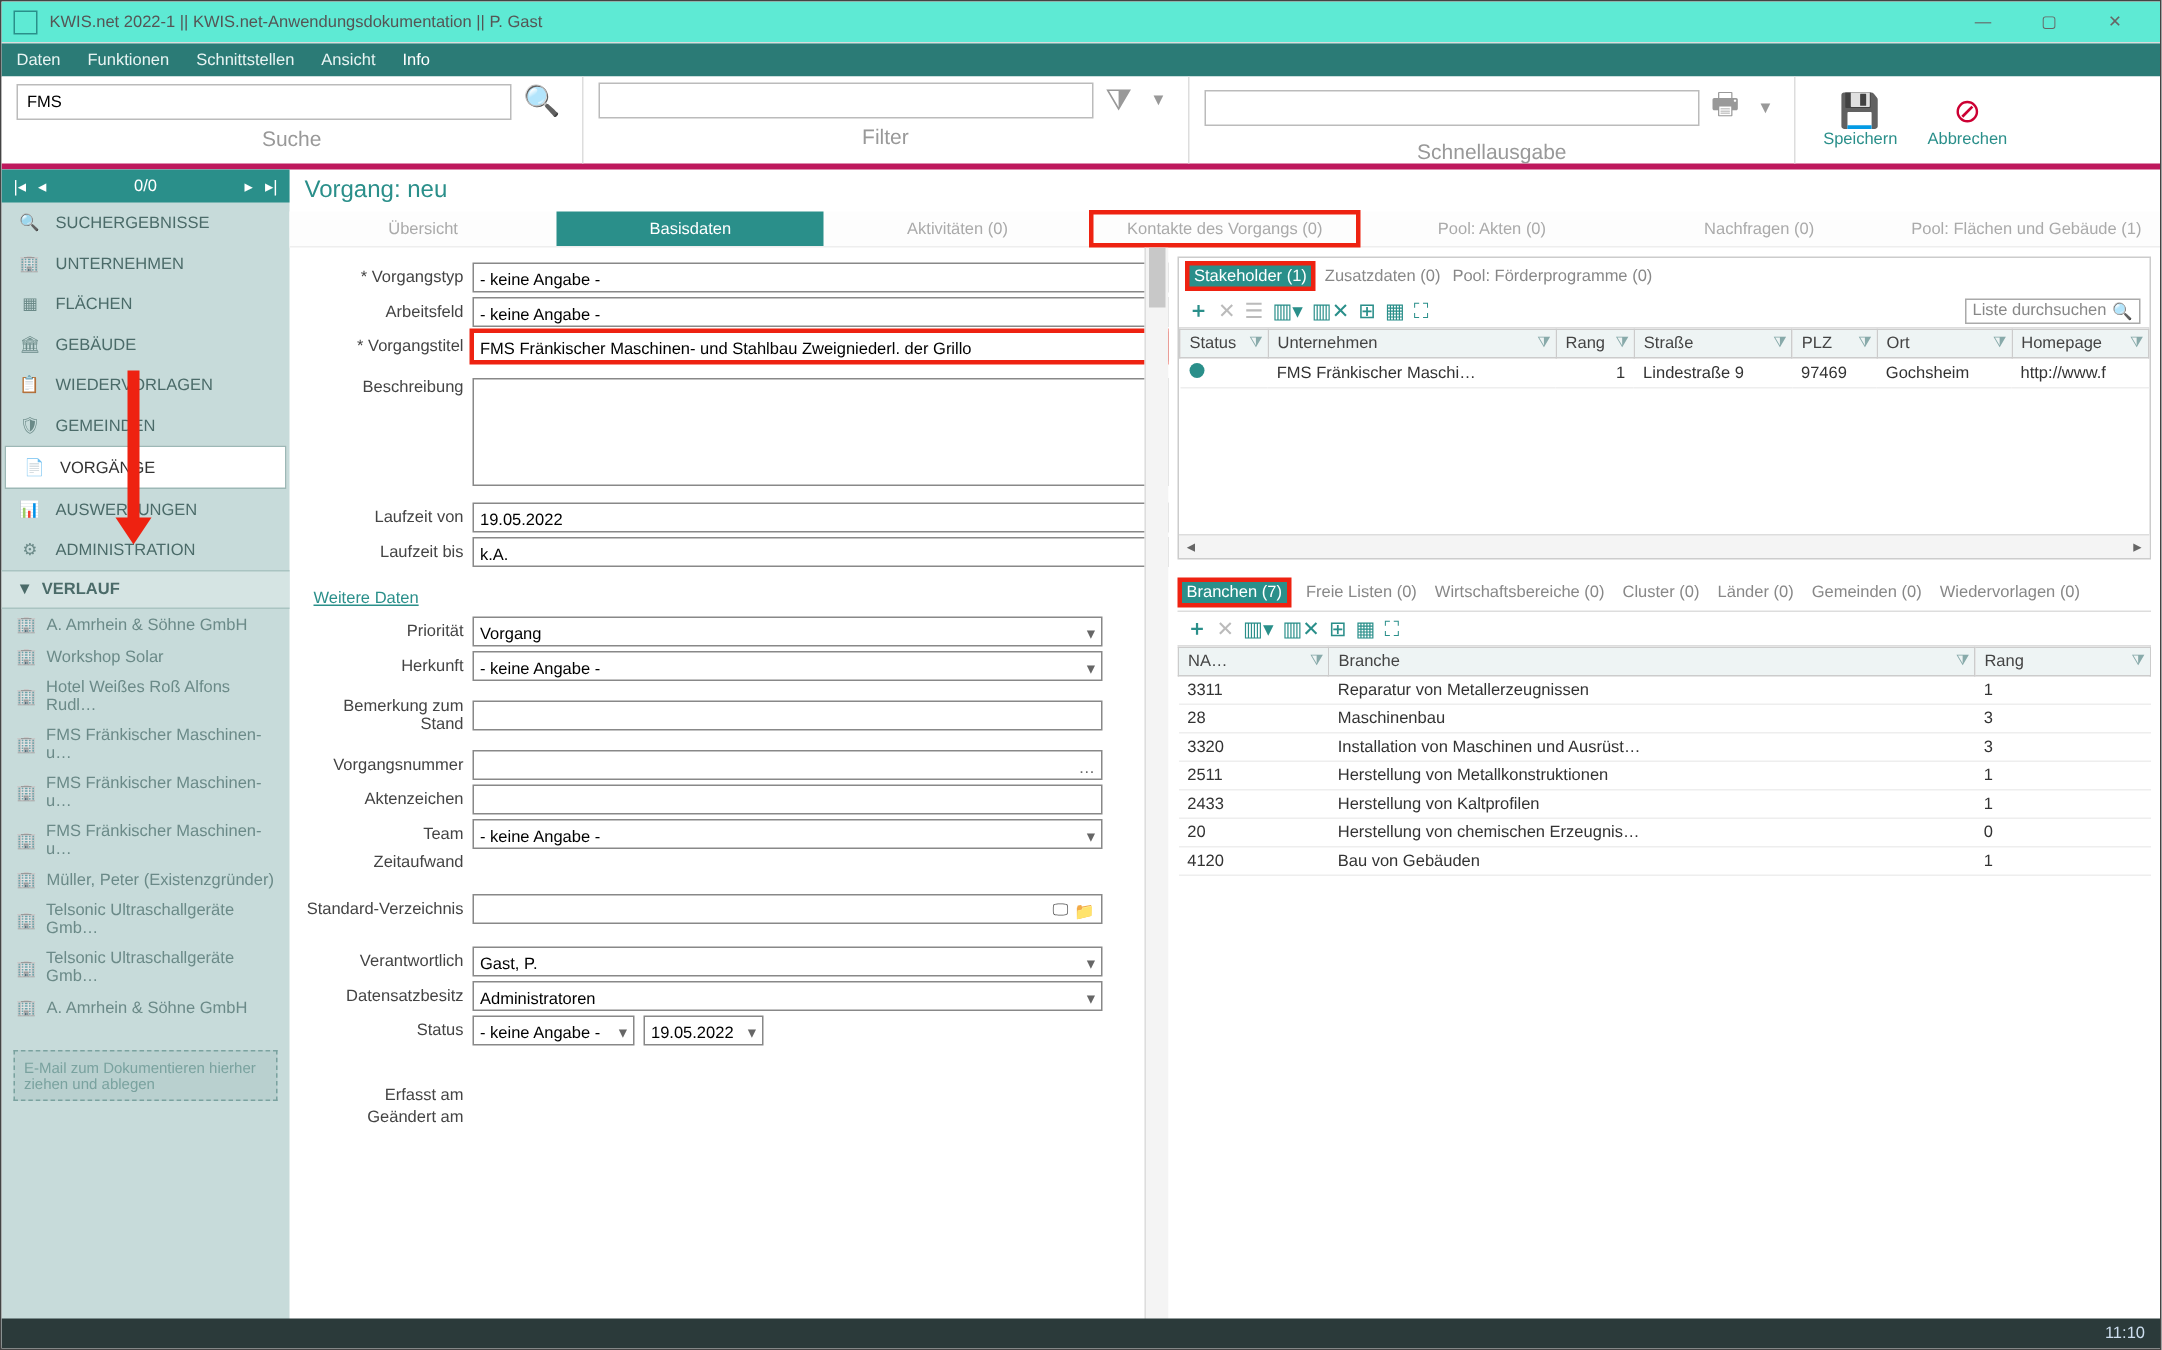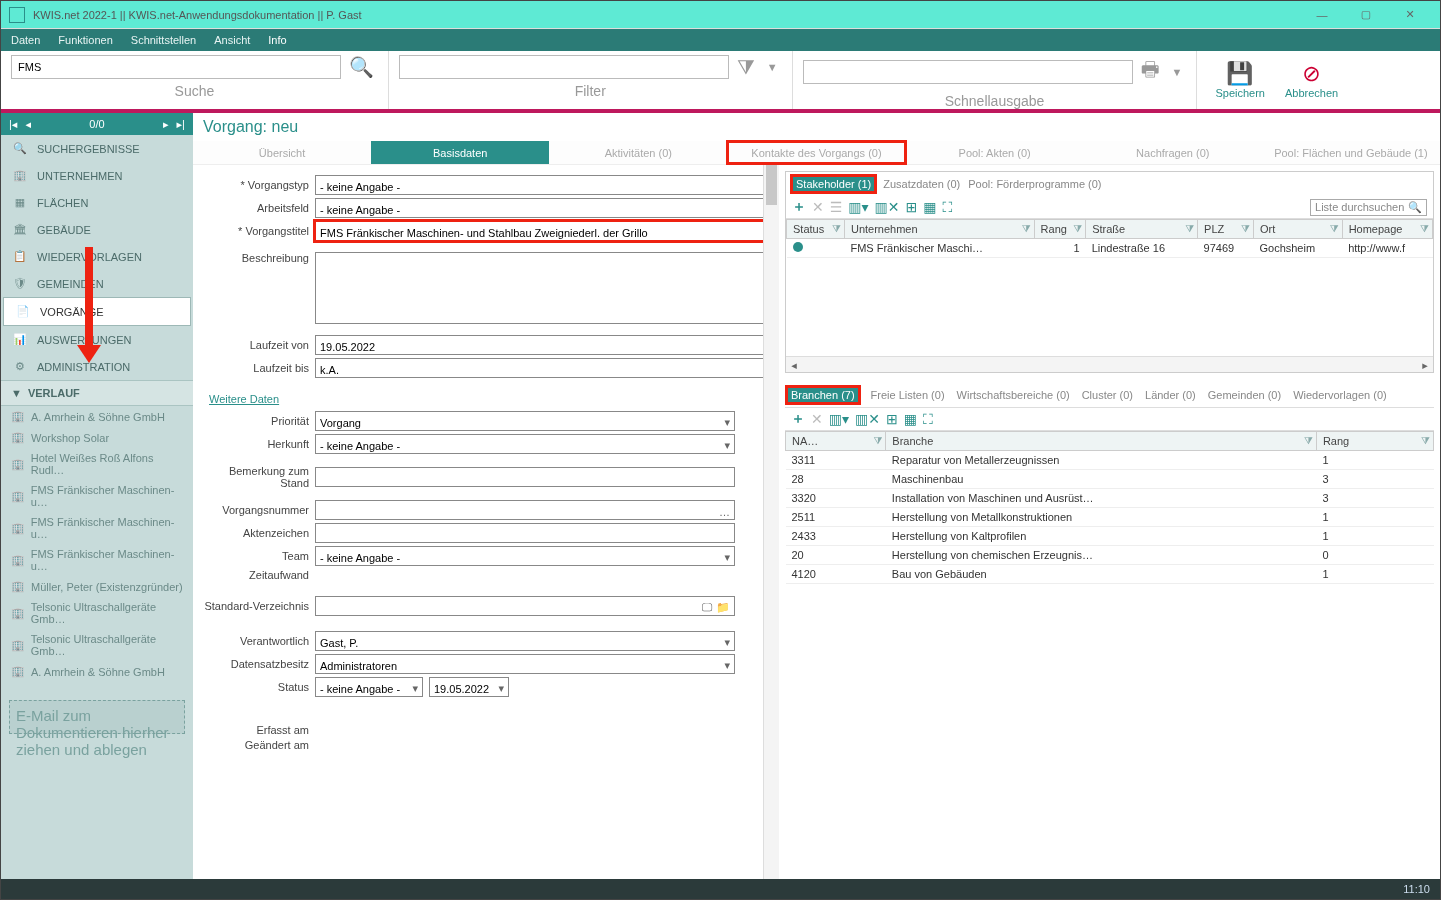--- a/index.html
+++ b/index.html
@@ -37,21 +37,21 @@
 
 .leftnav { width: 192px; background: #c7dbda; display: flex; flex-direction: column; }
 .navpager { height: 22px; background: #2a8f8a; color: #fff; display: flex; align-items: center; justify-content: space-between; padding: 0 8px; }
 .navpager .grp { display:flex; gap:8px; }
 .navitem { display: flex; align-items: center; gap: 8px; padding: 7px 10px; color: #4b6b69; cursor: pointer; }
 .navitem .nic { width: 18px; display: inline-flex; justify-content: center; color: #6b8a88; }
 .navitem.active { background: #fff; color: #333; border: 1px solid #9db8b6; margin: 0 2px; }
 .navhdr { background: #d5e4e3; color: #4b6b69; font-weight: bold; padding: 6px 10px; display:flex; align-items:center; gap:6px; border-top:1px solid #aac4c2; border-bottom:1px solid #aac4c2; }
 .histitem { display: flex; align-items: center; gap: 6px; padding: 4px 10px; color: #6b8a88; cursor: pointer; }
 .histitem .nic { width:14px; text-align:center; }
-.dropzone { margin: 18px 8px; height: 34px; border: 1px dashed #7aa29f; background: #b9d0cf; color: #7aa29f; font-size: 15px; padding: 6px; }
+.dropzone { margin: 18px 8px; height: 34px; border: 1px dashed #7aa29f; background: #b9d0cf; color: #7aa29f; font-size: 10px; padding: 6px; }
 .arrow-red { position:absolute; left:84px; top:246px; width:8px; height:100px; background:#e21; }
 .arrow-red:after { content:''; position:absolute; bottom:-16px; left:-8px; border-left:12px solid transparent; border-right:12px solid transparent; border-top:18px solid #e21; }
 
 
 .content { flex: 1; display: flex; flex-direction: column; }
 .content-hdr { height: 28px; display: flex; align-items: center; padding: 0 10px; color: #2a8f8a; font-size: 16px; }
 .tabs1 { height: 24px; display: flex; color: #aaa; background:#fdfdfd; border-bottom:1px solid #eee; }
 .tabs1 .tab { flex: 1; text-align: center; line-height: 24px; cursor: pointer; }
 .tabs1 .tab.active { background: #2a8f8a; color: #fff; }
 .tabs1 .tab.redbox { outline: 3px solid #e21; outline-offset: -2px; }
@@ -446,21 +446,21 @@
                     <th>PLZ<span class="flt">⧩</span></th>
                     <th>Ort<span class="flt">⧩</span></th>
                     <th>Homepage<span class="flt">⧩</span></th>
                   </tr>
                 </thead>
               <tbody>
                 <tr>
                   <td><span class="dot"></span></td>
                   <td>FMS Fränkischer Maschi…</td>
                   <td style="text-align:right">1</td>
-                  <td>Lindestraße 16</td>
+                  <td>Lindestraße 9</td>
                   <td>97469</td>
                   <td>Gochsheim</td>
                   <td>http://www.f</td>
                 </tr>
               </tbody>
             </table>
           </div>
           <div class="hscroll">
               <span class="lar">◂</span>
               <span class="rar">▸</span>

